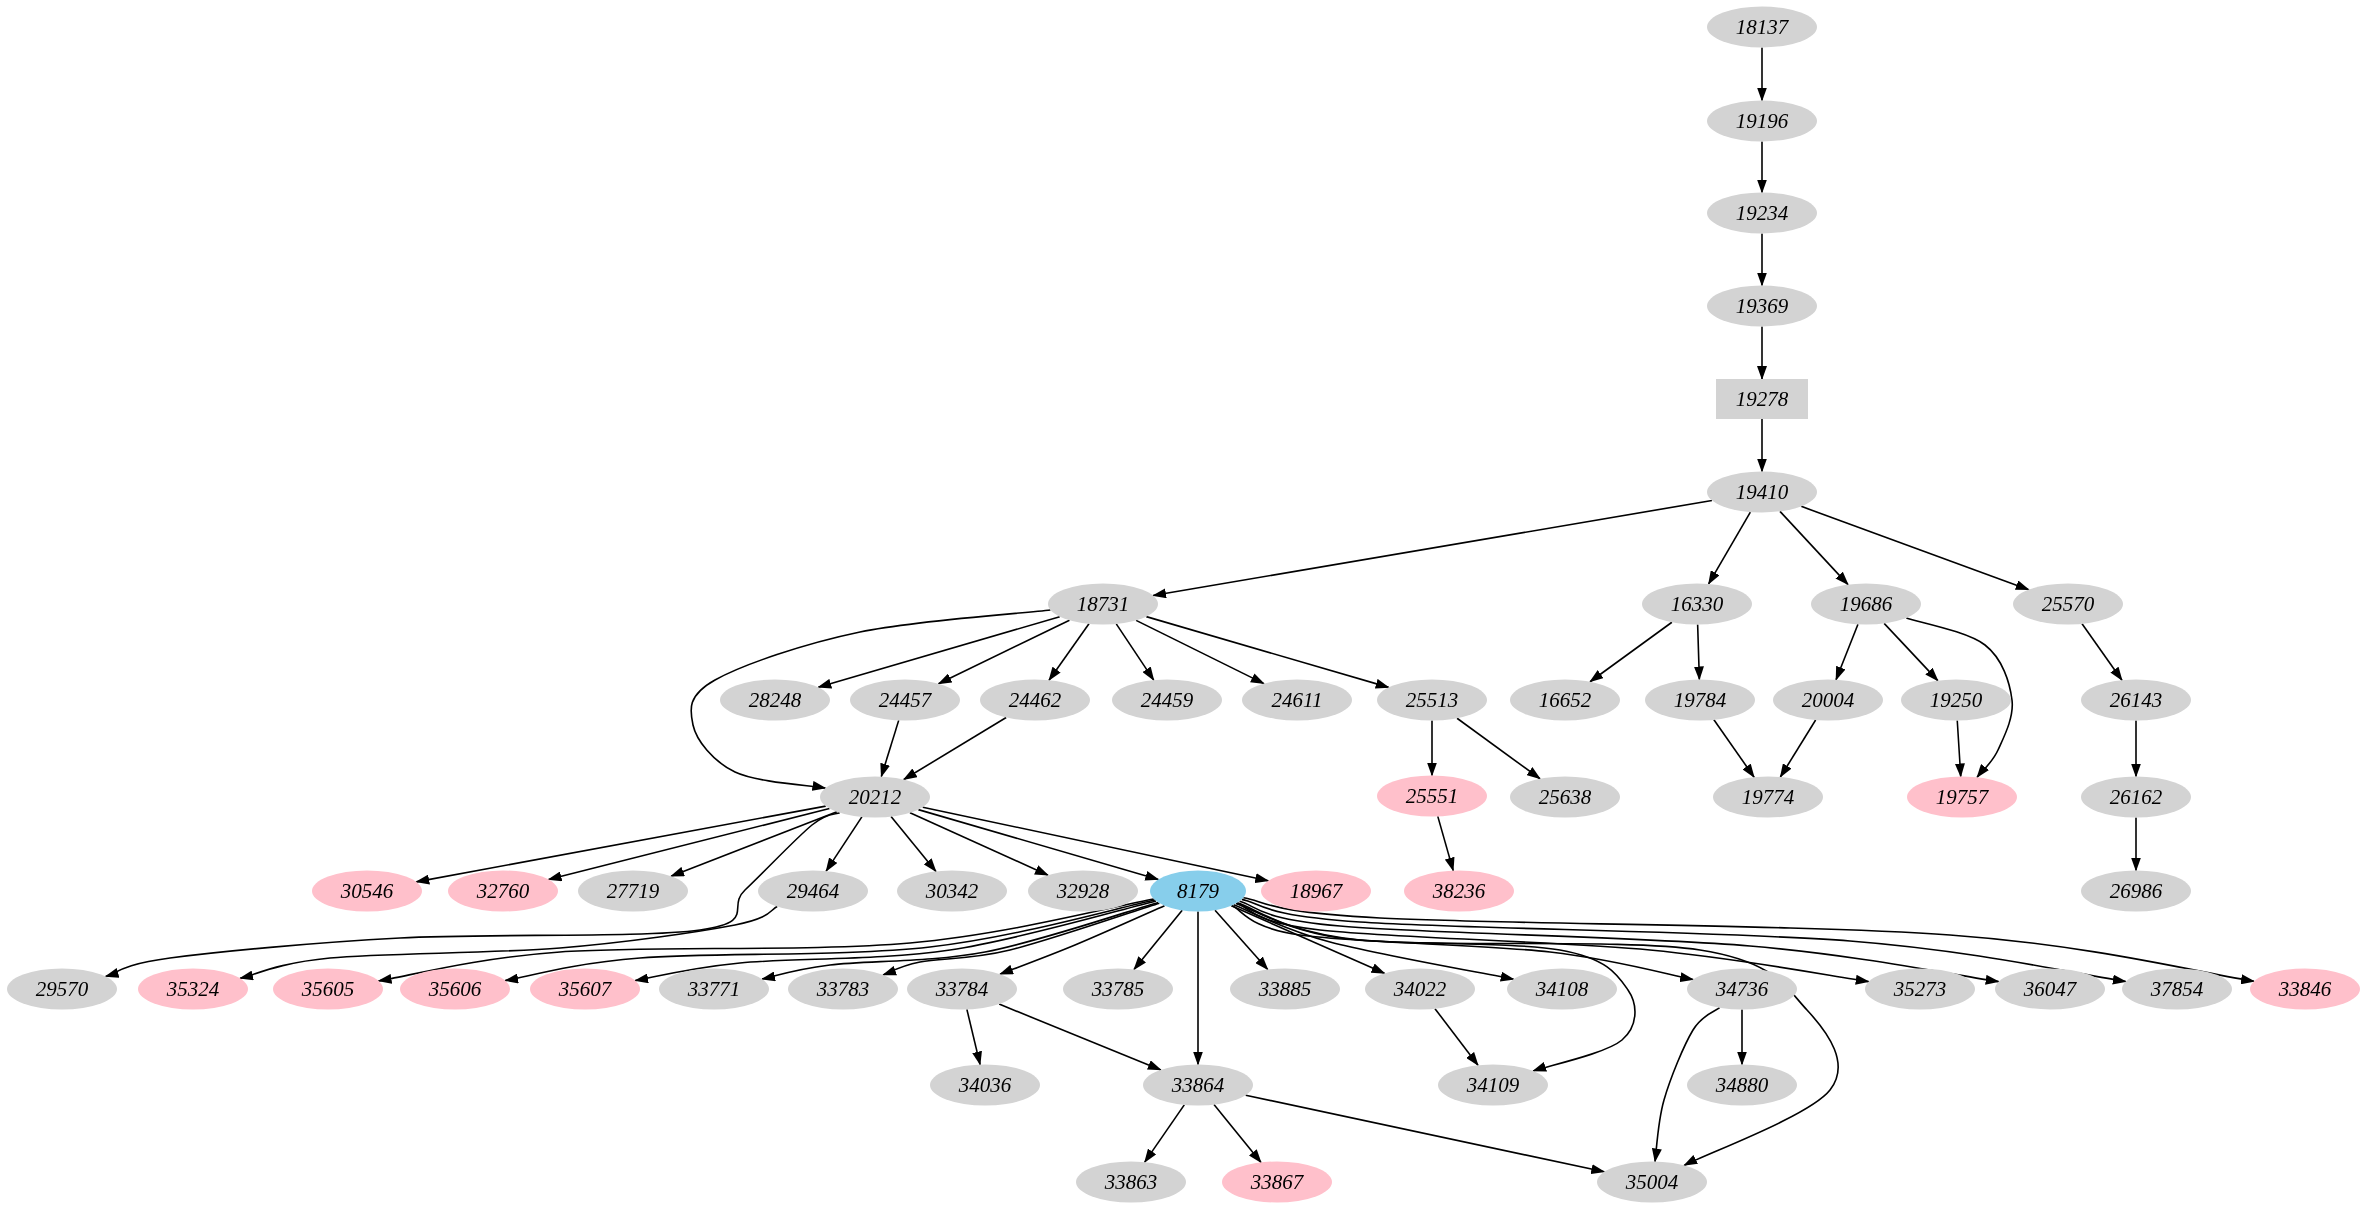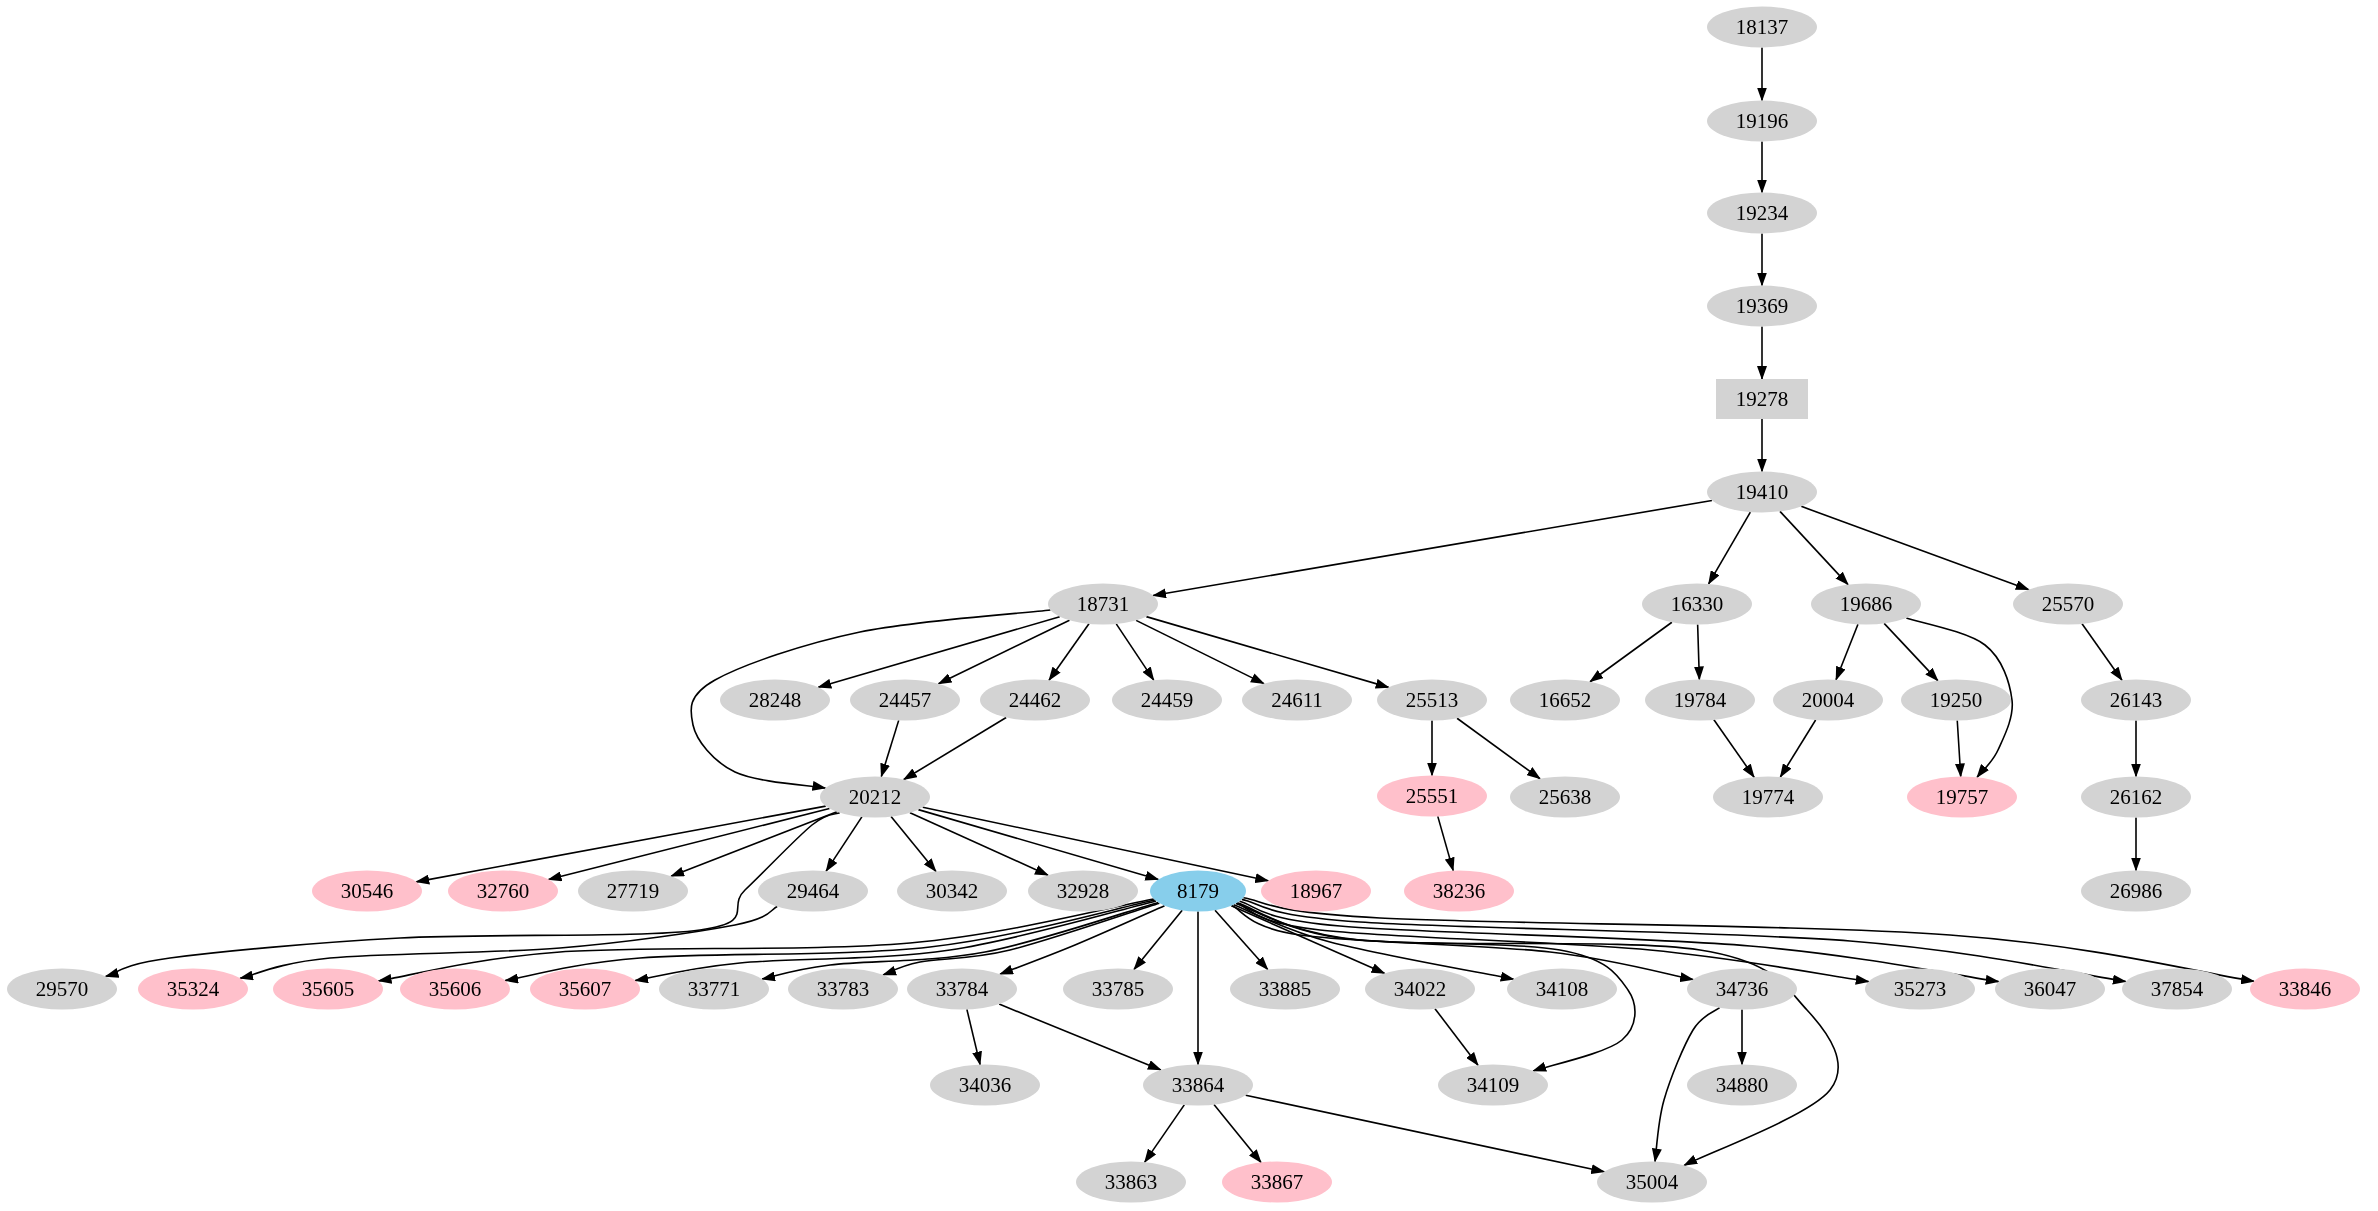--- a/index.html
+++ b/index.html
@@ -1,16 +1,16 @@
 <!DOCTYPE html>
 <html><head>
 <meta charset="utf-8">
 <style>
   html,body{margin:0;padding:0;background:#ffffff;}
-  .canvas{width:100%;max-width:2378px;margin:0 auto;}
+  .canvas{width:100%;max-width:2378px;margin:0 auto;font-style:italic;}
   svg{display:block;width:100%;height:auto;background:#ffffff;}
   text.node-label{
     font-family:"Liberation Serif","DejaVu Serif",serif;
     font-size:21px;
     fill:#000000;
     text-anchor:middle;
     pointer-events:none;
   }
   g.node{cursor:pointer;}
   path.edge{fill:none;stroke:#000000;stroke-width:1.6;}

